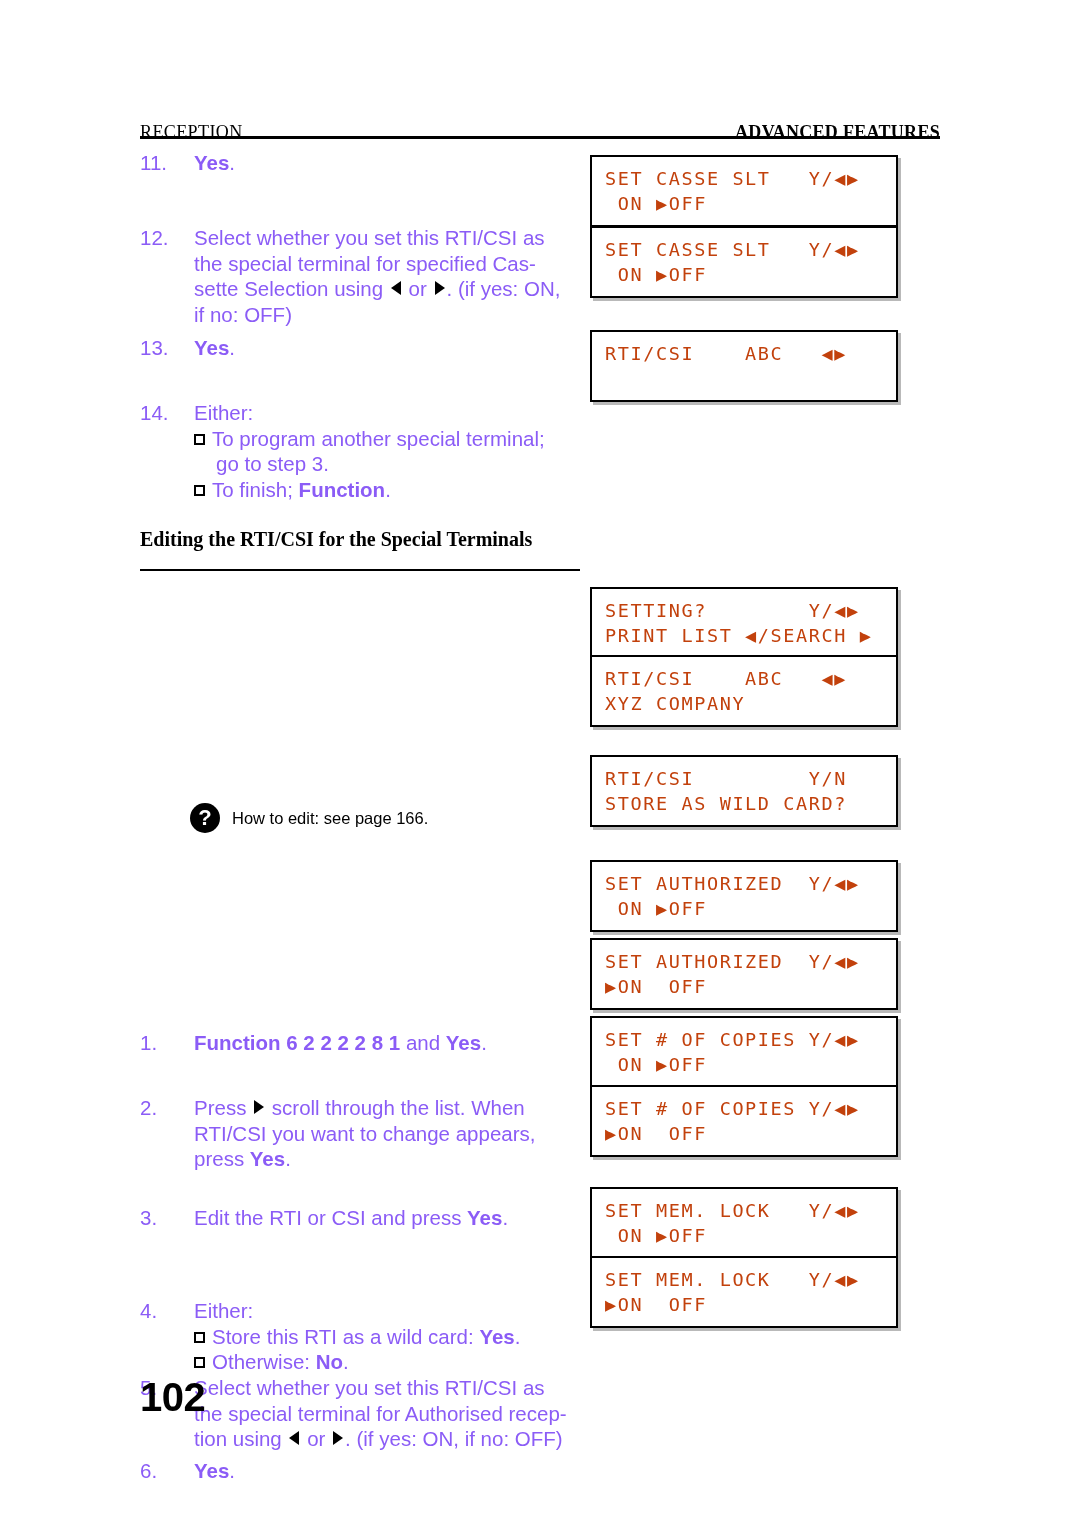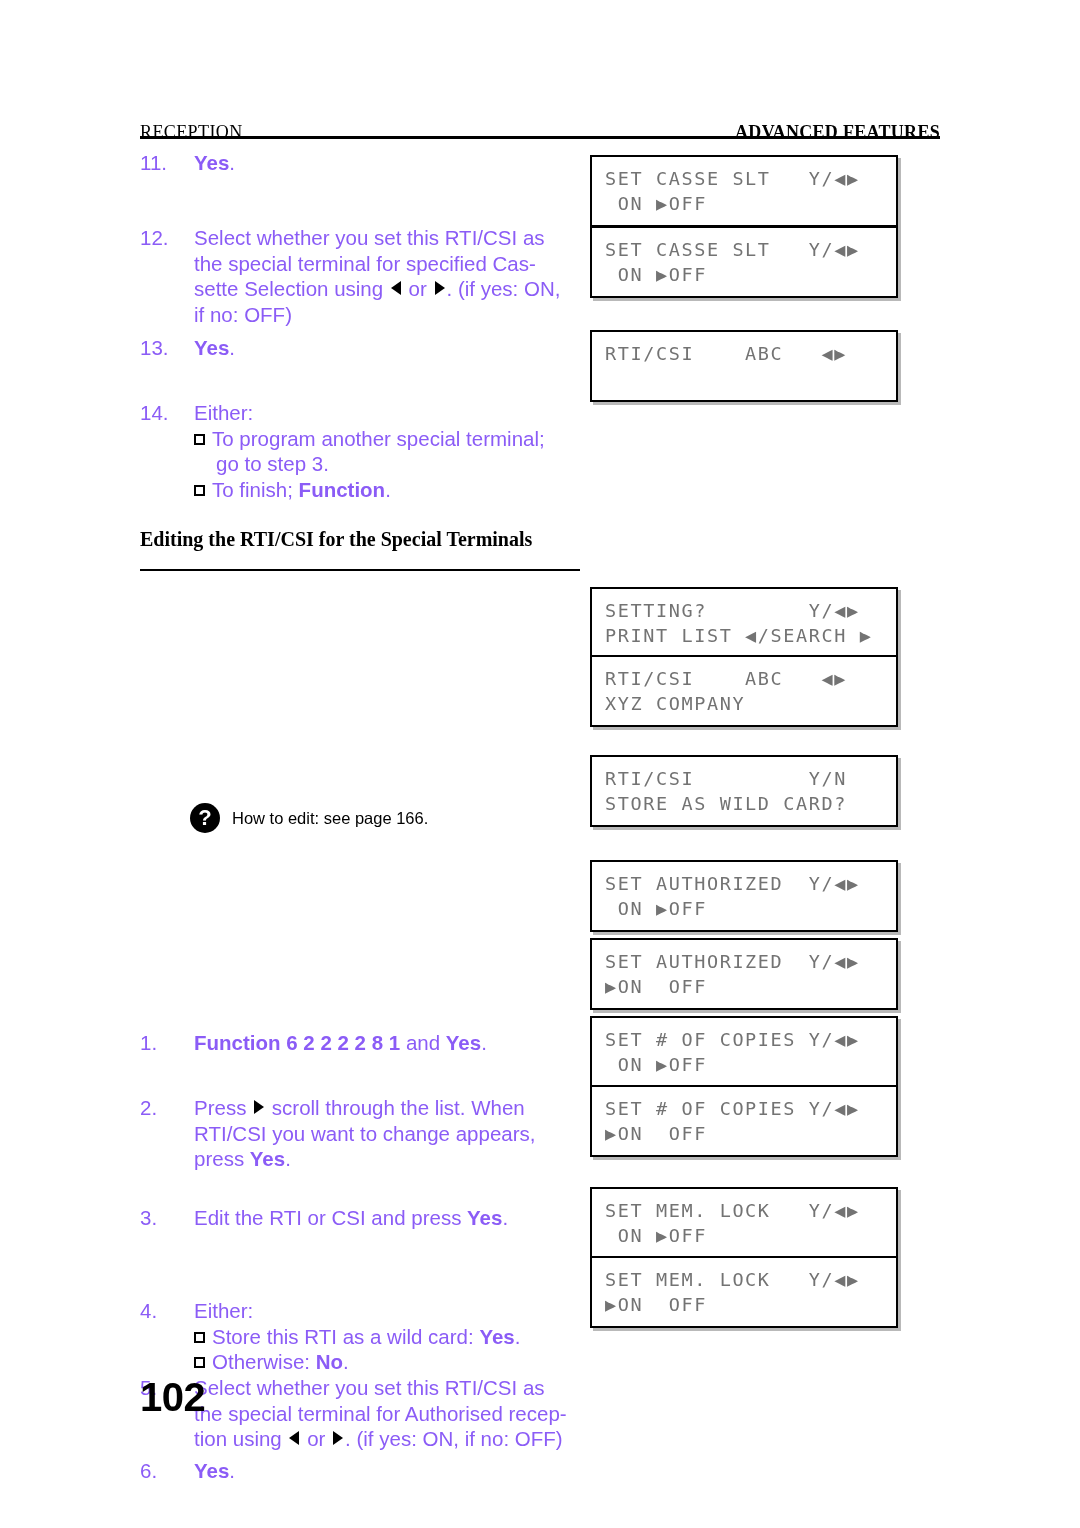--- a/index.html
+++ b/index.html
@@ -196,21 +196,21 @@
     padding: 9px 0 9px 0;
   }
   .lcd-line {
     font-family: "DejaVu Sans Mono", monospace;
     font-size: 18.5px;
     line-height: 25px;
     letter-spacing: 1.6px;
     white-space: pre;
     padding-left: 13px;
     height: 25px;
-    color: #737373;
+    color: #c2410c;
     
     text-shadow:
       0.45px 0 0 #fff,
       -0.45px 0 0 #fff;
   }
   .lcd-line.blank { color: transparent; }
 </style>
 </head>
 <body>
 

